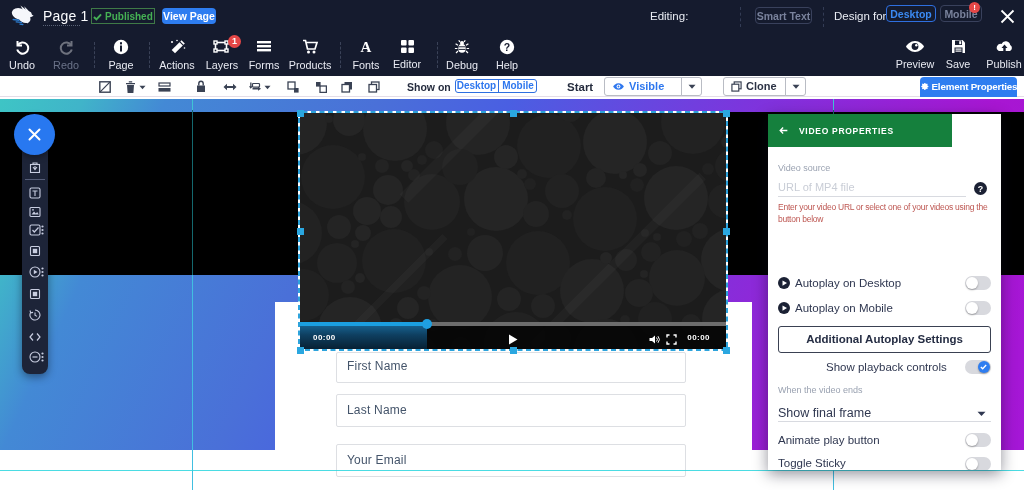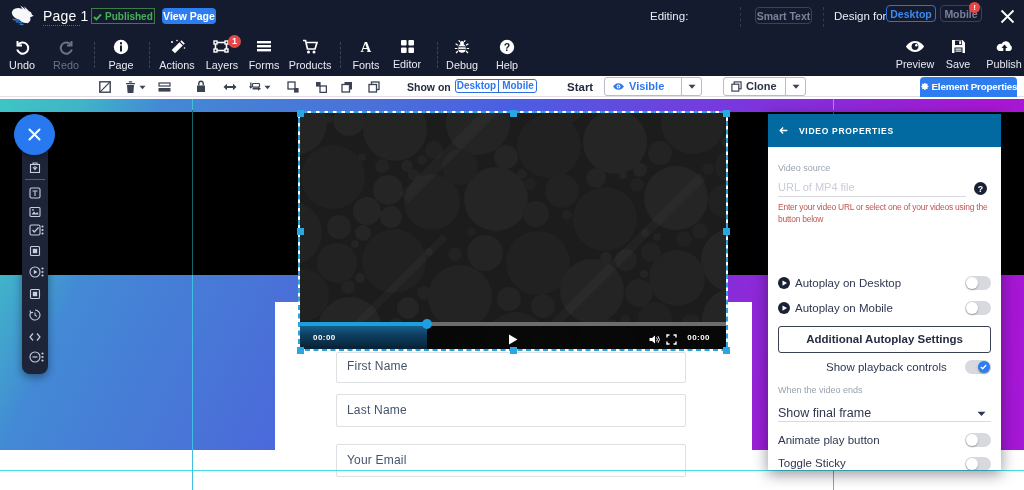--- a/index.html
+++ b/index.html
@@ -43,21 +43,21 @@
   .vtime { position:absolute; top:11px; color:#fff; font-size:8px; font-weight:bold; letter-spacing:0.45px; }
   
   #lbar { position:absolute; left:22px; top:40px; width:26px; height:237px; background:#1d2438; border-radius:3px 3px 8px 8px;
           box-shadow:0 3px 8px rgba(0,0,0,0.4); }
   #lclose { position:absolute; left:14px; top:17px; width:41px; height:41px; border-radius:50%; background:#2878f0;
             box-shadow:0 2px 6px rgba(0,0,0,0.35); }
   .lic { position:absolute; left:0; width:26px; text-align:center; }
   
   #panel { position:absolute; left:768px; top:17px; width:233px; height:356px; background:#fff;
            box-shadow:0 4px 14px rgba(10,12,30,0.45); overflow:hidden; }
-  #phead { position:absolute; left:0; top:0; width:233px; height:33px; background:#0369a1; color:#fff; }
+  #phead { position:absolute; left:0; top:0; width:184px; height:33px; background:#15803d; color:#fff; }
   #phead .t { position:absolute; left:31px; top:12px; font-size:8.5px; font-weight:bold; letter-spacing:0.7px; }
   .plabel { color:#9aa2b1; font-size:9px; }
   .prow-label { color:#2f3750; font-size:11.5px; }
   .toggle { position:absolute; right:10px; width:26px; height:14px; border-radius:7px; background:#d8d9de; }
   .toggle .knob { position:absolute; left:1px; top:1px; width:12px; height:12px; border-radius:50%; background:#fff;
                   box-shadow:0 1px 2px rgba(0,0,0,0.3); }
   .toggle.on .knob { left:auto; right:1px; background:#2e7df0; }
   .btn-blue { background:#2e7df0; color:#fff; font-weight:bold; text-align:center; border-radius:4px; }
 </style>
 </head>

